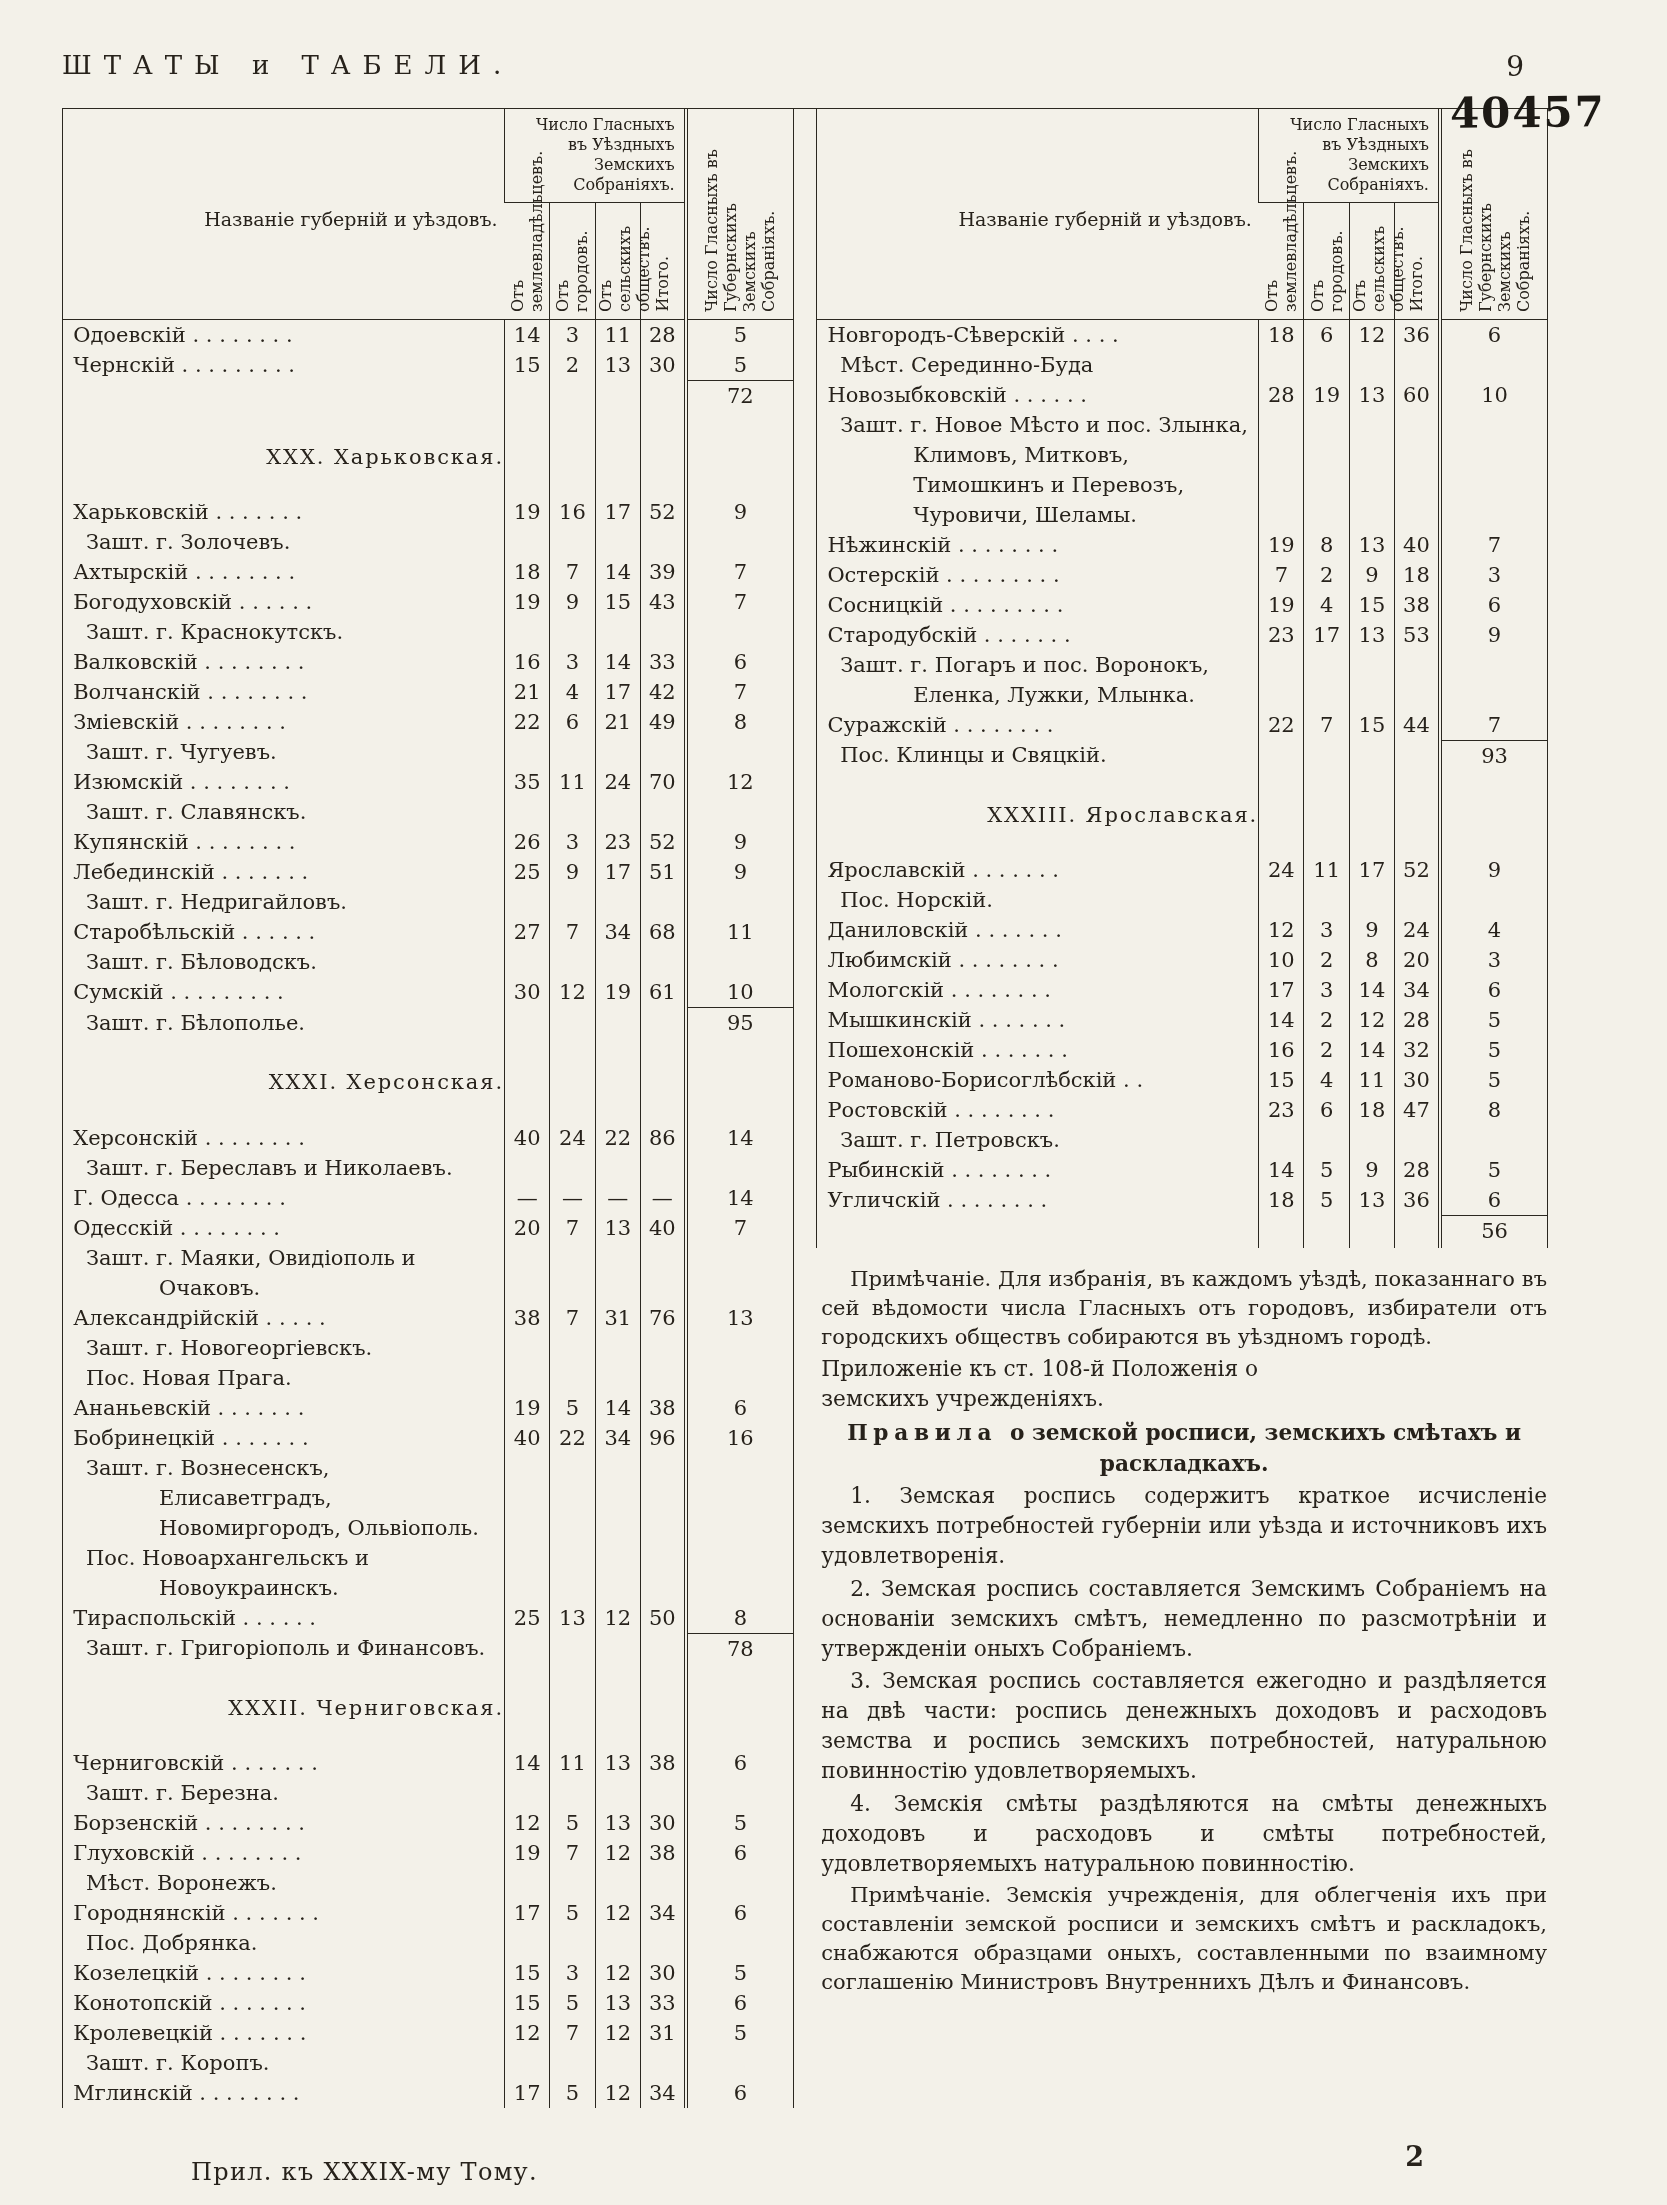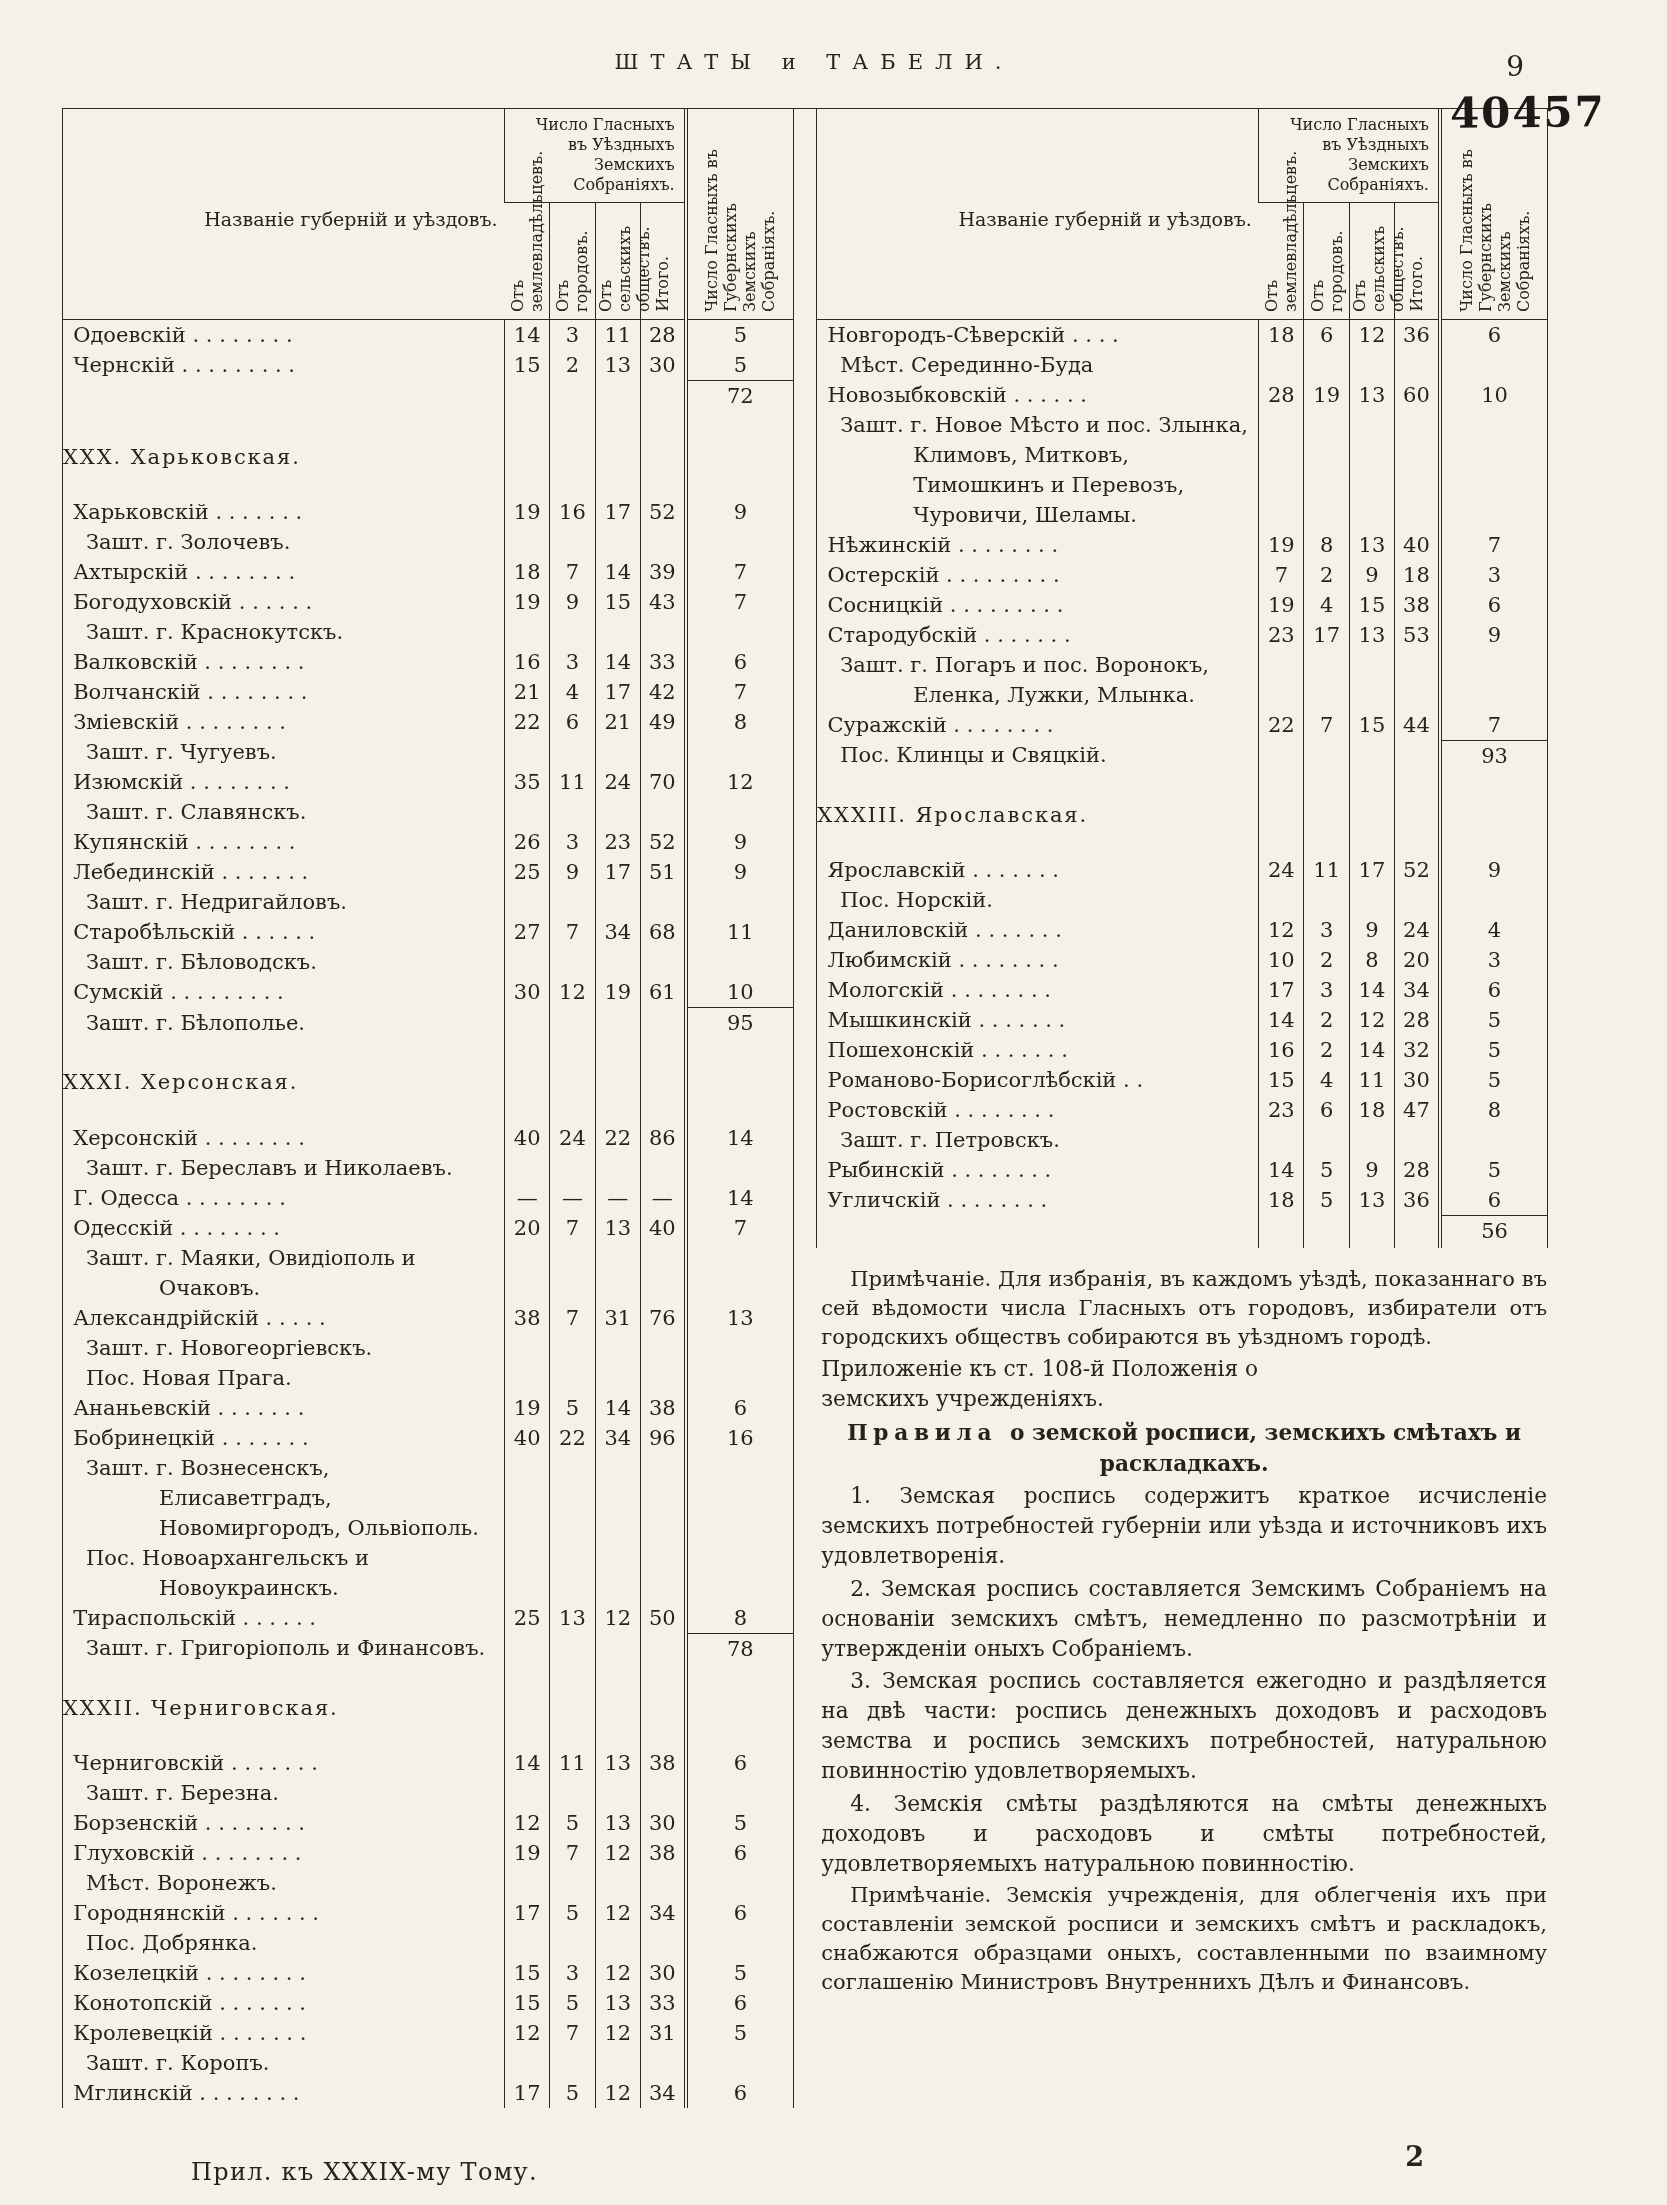--- a/index.html
+++ b/index.html
@@ -5,21 +5,21 @@
   html,body{margin:0;padding:0}
   body{
     width:1667px;height:2205px;position:relative;overflow:hidden;
     background:#f3f1e9;color:#27221b;
     font-family:"DejaVu Serif","Liberation Serif",serif;
   }
   .page{position:absolute;inset:0;padding:33px 101px 0 62px}
 
   
   .masthead{position:relative;height:71px}
-  .doc-title{text-align:center;font-size:21px;letter-spacing:12px;padding-top:16.6px}
+  .doc-title{font-size:26px;letter-spacing:12px;padding-top:16.6px}
   .page-number{position:absolute;right:42px;top:16.6px;font-size:28px}
   .stamp{
     position:absolute;right:-40px;top:55px;font-size:42px;font-weight:bold;
     letter-spacing:1.9px;transform:rotate(-.6deg);color:#1d1a15
   }
 
   
   .columns{display:flex;align-items:flex-start;border-top:1.9px solid #2b2820;margin-top:3.8px}
   .half-left{width:744px;flex:none}
   .half-right{flex:1;padding-left:10.2px}
@@ -42,21 +42,21 @@
   .vert{
     writing-mode:vertical-rl;transform:rotate(180deg);display:inline-block;
     font-size:16px;line-height:19px;max-height:106px;text-align:left
   }
   .h-gub .vert{max-height:164px}
 
   tbody td{font-size:21px;line-height:30px;vertical-align:top}
   .name-cell{text-align:left;padding-left:10.2px}
   .note-cell{padding-left:96px;text-indent:-73px}
   .num-cell{text-align:center}
-  .sec-cell{text-align:left;padding:29px 0 25.5px;letter-spacing:1.9px}
+  .sec-cell{text-align:right;padding:29px 0 25.5px;letter-spacing:1.9px}
   .total-cell{border-top:1.3px solid #2b2820}
   .row-total td{height:32px}
 
   
   .right-text{margin-top:16.6px;padding:0 19px 0 5.1px;font-size:21.7px;line-height:30px}
   .right-text p{margin:0 0 2.5px}
   .rt-note{text-align:justify;text-indent:29px;font-size:21px;line-height:29px}
   .rt-note .lead{}
   .rt-appendix{text-align:left;margin:16.6px auto 12.7px;max-width:510px}
   .rt-heading{text-align:center;font-weight:bold;margin:14px 0 12.7px;font-size:21.7px;line-height:31px}

